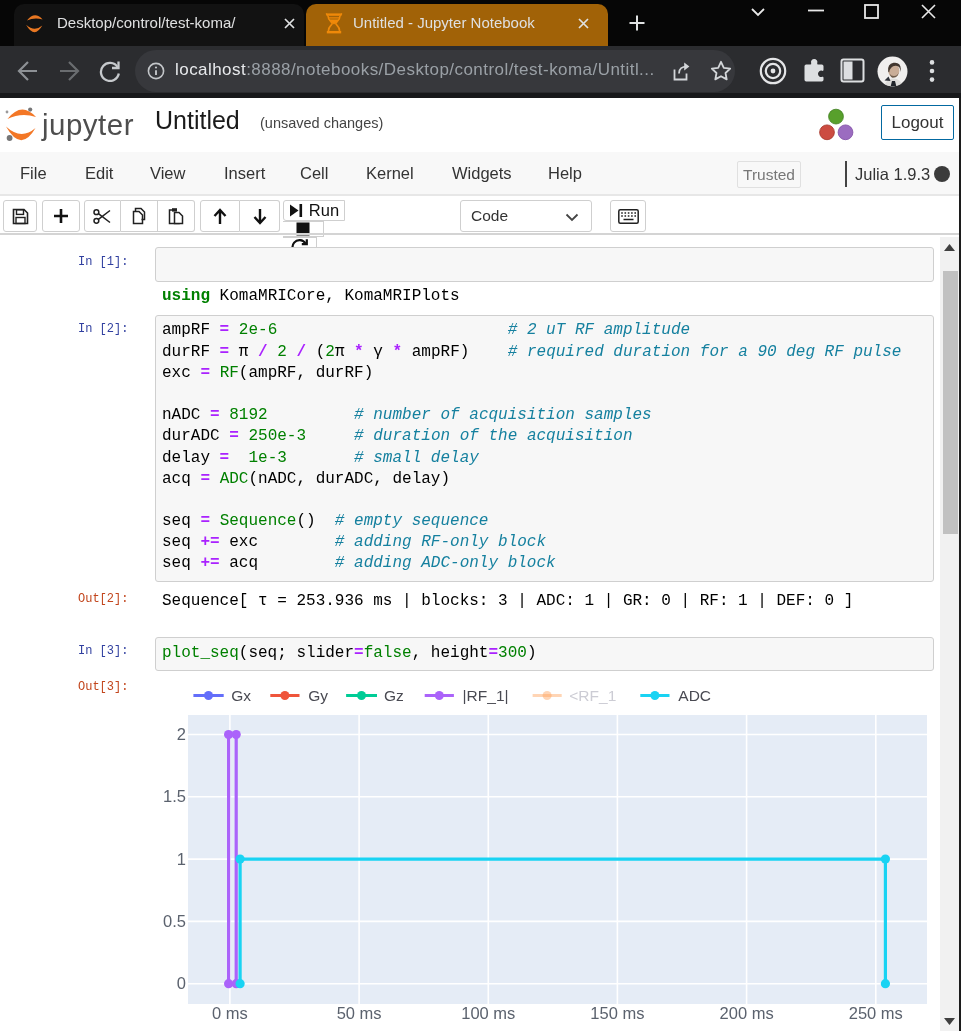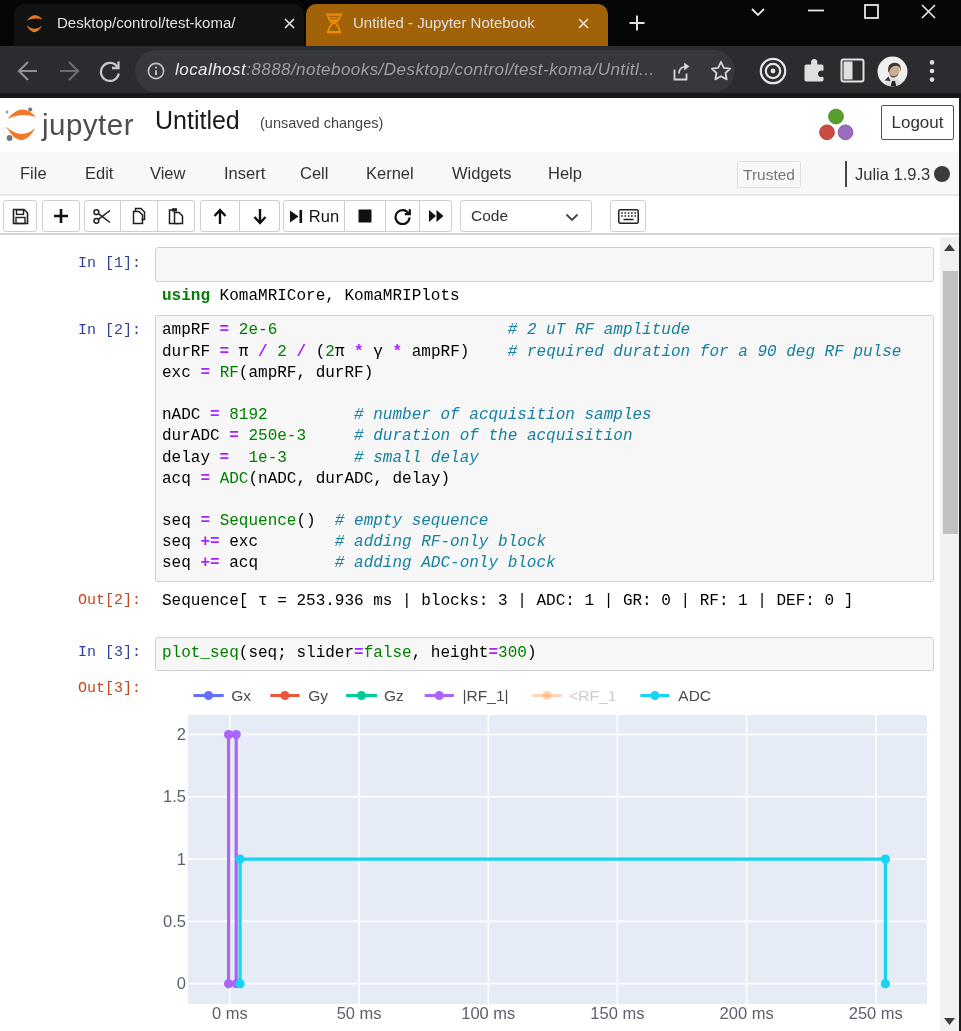--- a/index.html
+++ b/index.html
@@ -28,21 +28,21 @@
   .menuitem { position:absolute; top:12px; font-size:16.5px; color:#333; }
   #toolbar { left:0; top:198px; width:959px; height:36px; background:#fff; }
   #toolbarline { left:0; top:233px; width:959px; height:2px; background:#d4d4d4; }
   .tbtn { position:absolute; top:2px; height:32px; background:#fff; border:1px solid #cfcfcf; border-radius:3px; display:flex; align-items:center; justify-content:center; }
   .tgroup { position:absolute; top:2px; height:32px; display:flex; }
   .gbtn { height:32px; background:#fff; border:1px solid #cfcfcf; border-left:none; display:flex; align-items:center; justify-content:center; }
   .gbtn.first { border-left:1px solid #cfcfcf; border-radius:3px 0 0 3px; }
   .gbtn.last { border-radius:0 3px 3px 0; }
 
   
-  .prompt { position:absolute; font-family:"Liberation Mono", monospace; font-size:15px; white-space:pre; }
+  .prompt { position:absolute; font-family:"Liberation Mono", monospace; font-size:12px; white-space:pre; }
   .inprompt { color:#303F9F; }
   .outprompt { color:#C2451C; }
   .inputbox { position:absolute; left:155px; width:778.5px; background:#f7f7f7; border:1px solid #cfcfcf; border-radius:3px; }
   .code { position:absolute; font-family:"Liberation Mono", monospace; font-size:16px; line-height:21.18px; white-space:pre; color:#000; }
   .kw  { color:#008000; font-weight:bold; }
   .num { color:#008000; }
   .bi  { color:#008000; }
   .op  { color:#AA22FF; font-weight:bold; }
   .cm  { color:#15809f; font-style:italic; }
 
@@ -108,21 +108,21 @@
     <svg class="abs" style="left:99px; top:14px;" width="22" height="22" viewBox="0 0 22 22">
       <path d="M18.5 7 A9 9 0 1 0 19.8 13.5" stroke="#c6c9cc" stroke-width="2.3" fill="none"></path>
       <path d="M19.5 1.5 V8 H13" stroke="#c6c9cc" stroke-width="2.3" fill="none"></path>
     </svg>
     <div id="omnibox">
       <svg class="abs" style="left:12px; top:12px;" width="18" height="18" viewBox="0 0 18 18">
         <circle cx="9" cy="9" r="7.6" stroke="#c3c6c9" stroke-width="1.6" fill="none"></circle>
         <path d="M9 8.2 V13" stroke="#c3c6c9" stroke-width="1.9"></path>
         <circle cx="9" cy="5.5" r="1.1" fill="#c3c6c9"></circle>
       </svg>
-      <div class="abs" style="left:40px; top:10px; font-size:17px; letter-spacing:0.45px; color:#e8eaed; white-space:nowrap;font-style:italic;">localhost<span style="color:#9aa0a6;">:8888/notebooks/Desktop/control/test-koma/Untitl...</span></div>
+      <div class="abs" style="left:40px; top:10px; font-size:17px; letter-spacing:0.45px; color:#e8eaed; white-space:nowrap;">localhost<span style="color:#9aa0a6;">:8888/notebooks/Desktop/control/test-koma/Untitl...</span></div>
       <svg class="abs" style="left:535px; top:10px;" width="23" height="23" viewBox="0 0 23 23">
         <path d="M4.5 9.5 V19.5 H16.5 V13.5" stroke="#d3d6d9" stroke-width="1.8" fill="none"></path>
         <path d="M9 13.5 C9 8.5 12 6.6 16.8 6.6" stroke="#d3d6d9" stroke-width="1.8" fill="none"></path>
         <path d="M14.2 2.6 L19.4 6.6 L14.2 10.6 Z" fill="#d3d6d9"></path>
       </svg>
       <svg class="abs" style="left:574px; top:9px;" width="24" height="24" viewBox="0 0 24 24">
         <path d="M12 2.8 L14.8 8.8 L21.2 9.6 L16.5 14 L17.7 20.4 L12 17.2 L6.3 20.4 L7.5 14 L2.8 9.6 L9.2 8.8 Z" stroke="#d3d6d9" stroke-width="1.8" fill="none" stroke-linejoin="round"></path>
       </svg>
     </div>
     <svg class="abs" style="left:758px; top:10px;" width="30" height="30" viewBox="0 0 30 30">
@@ -241,21 +241,21 @@
           <path d="M8 16 V3 M2.5 8 L8 2 L13.5 8" stroke="#111" stroke-width="2.4" fill="none"></path>
         </svg>
       </div>
       <div class="gbtn last" style="width:40px;">
         <svg width="16" height="17" viewBox="0 0 16 17">
           <path d="M8 1 V14 M2.5 9 L8 15 L13.5 9" stroke="#111" stroke-width="2.4" fill="none"></path>
         </svg>
       </div>
     </div>
 
-    <div class="tgroup" style="left:283px;">
+    <div class="tgroup" style="left:283px;flex-direction:column;">
       <div class="gbtn first" style="width:62px; font-size:16.5px; color:#111;">
         <svg width="14" height="15" viewBox="0 0 14 15" style="margin-right:6px;">
           <path d="M1 1.5 L9.5 7.5 L1 13.5 Z" fill="#111"></path>
           <rect x="10.5" y="1" width="2.6" height="13" fill="#111"></rect>
         </svg>Run
       </div>
       <div class="gbtn" style="width:41px;">
         <svg width="14" height="14" viewBox="0 0 14 14">
             <rect x="0.5" y="0.5" width="13" height="13" fill="#111"></rect>
           </svg>

